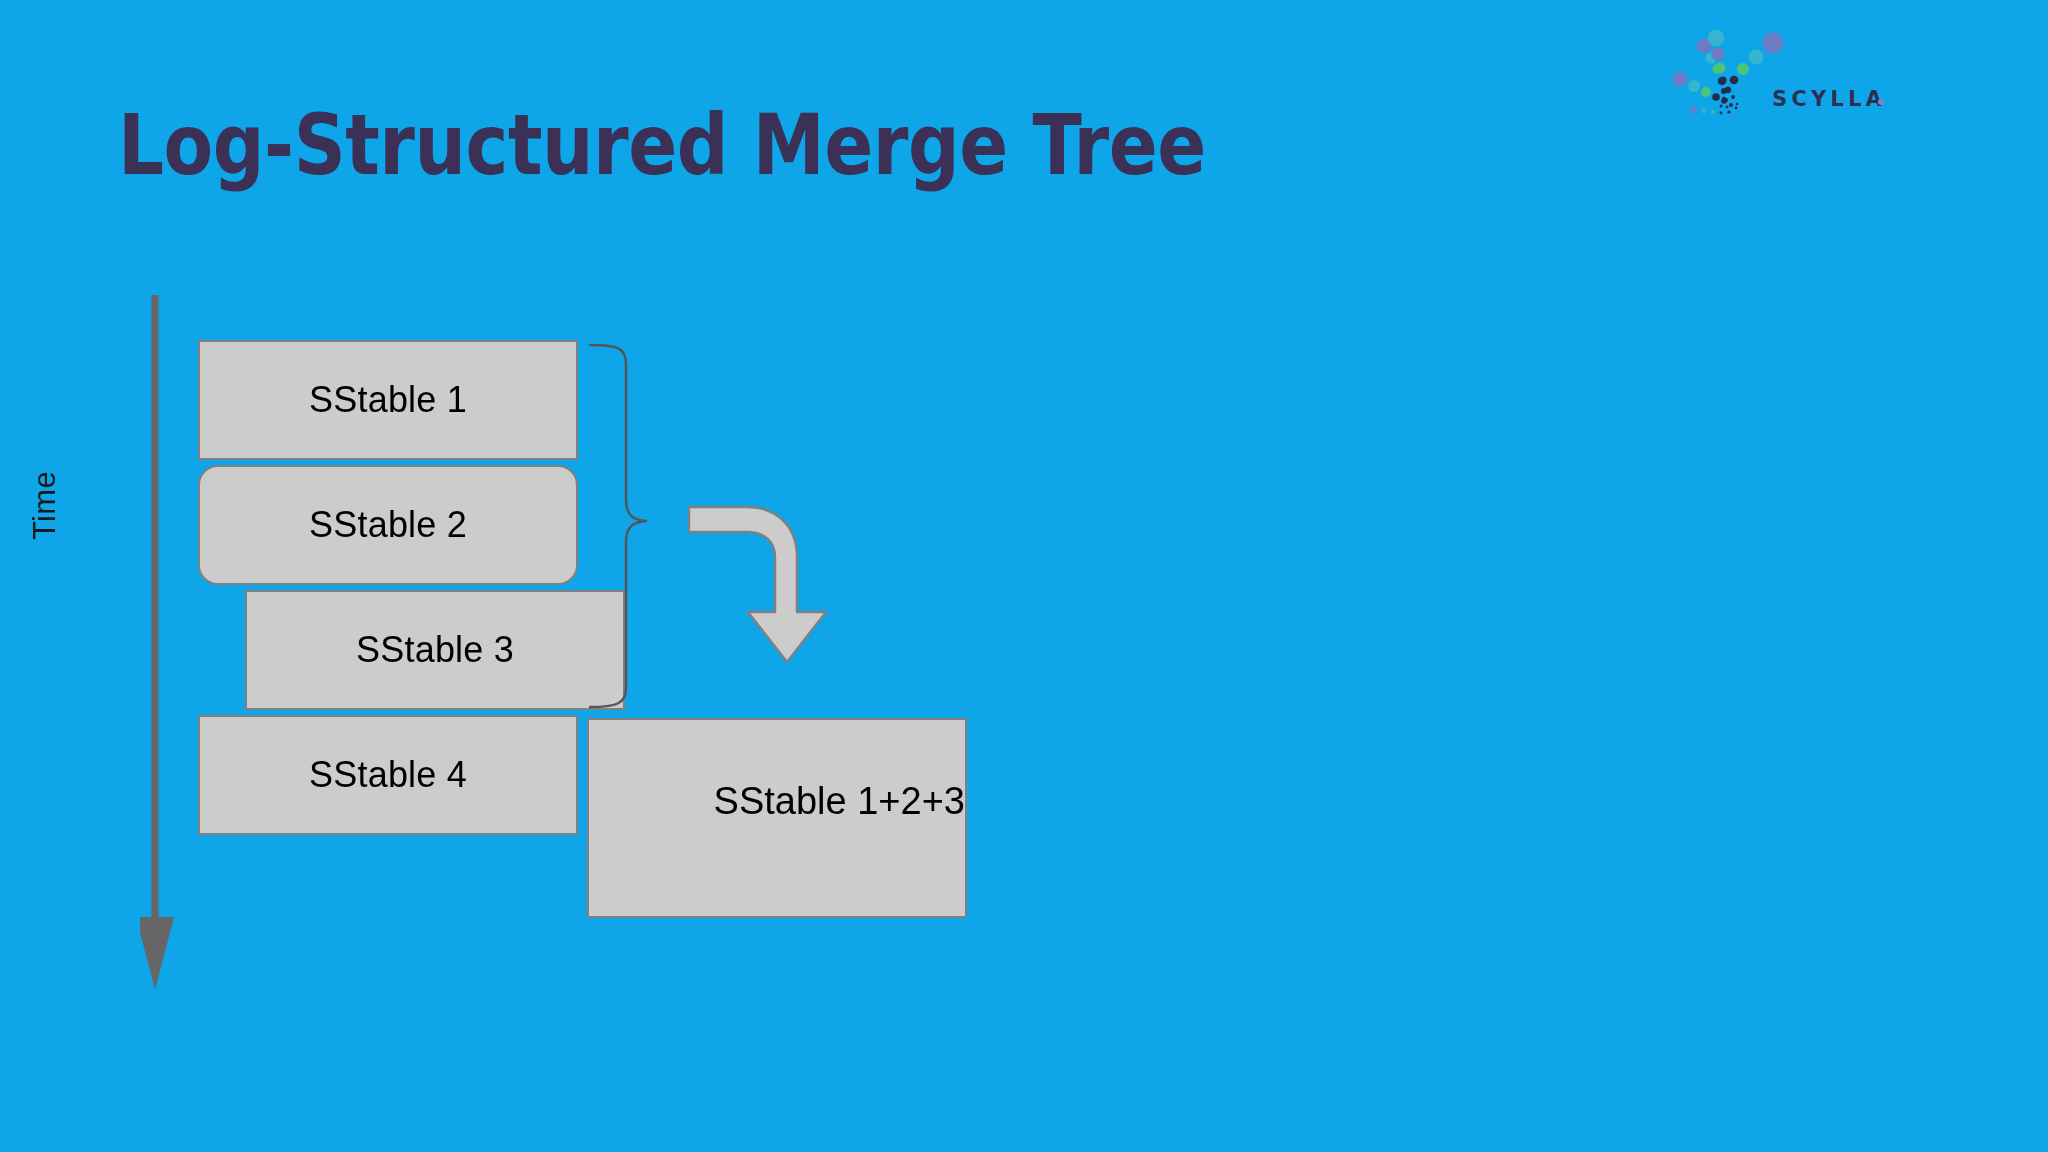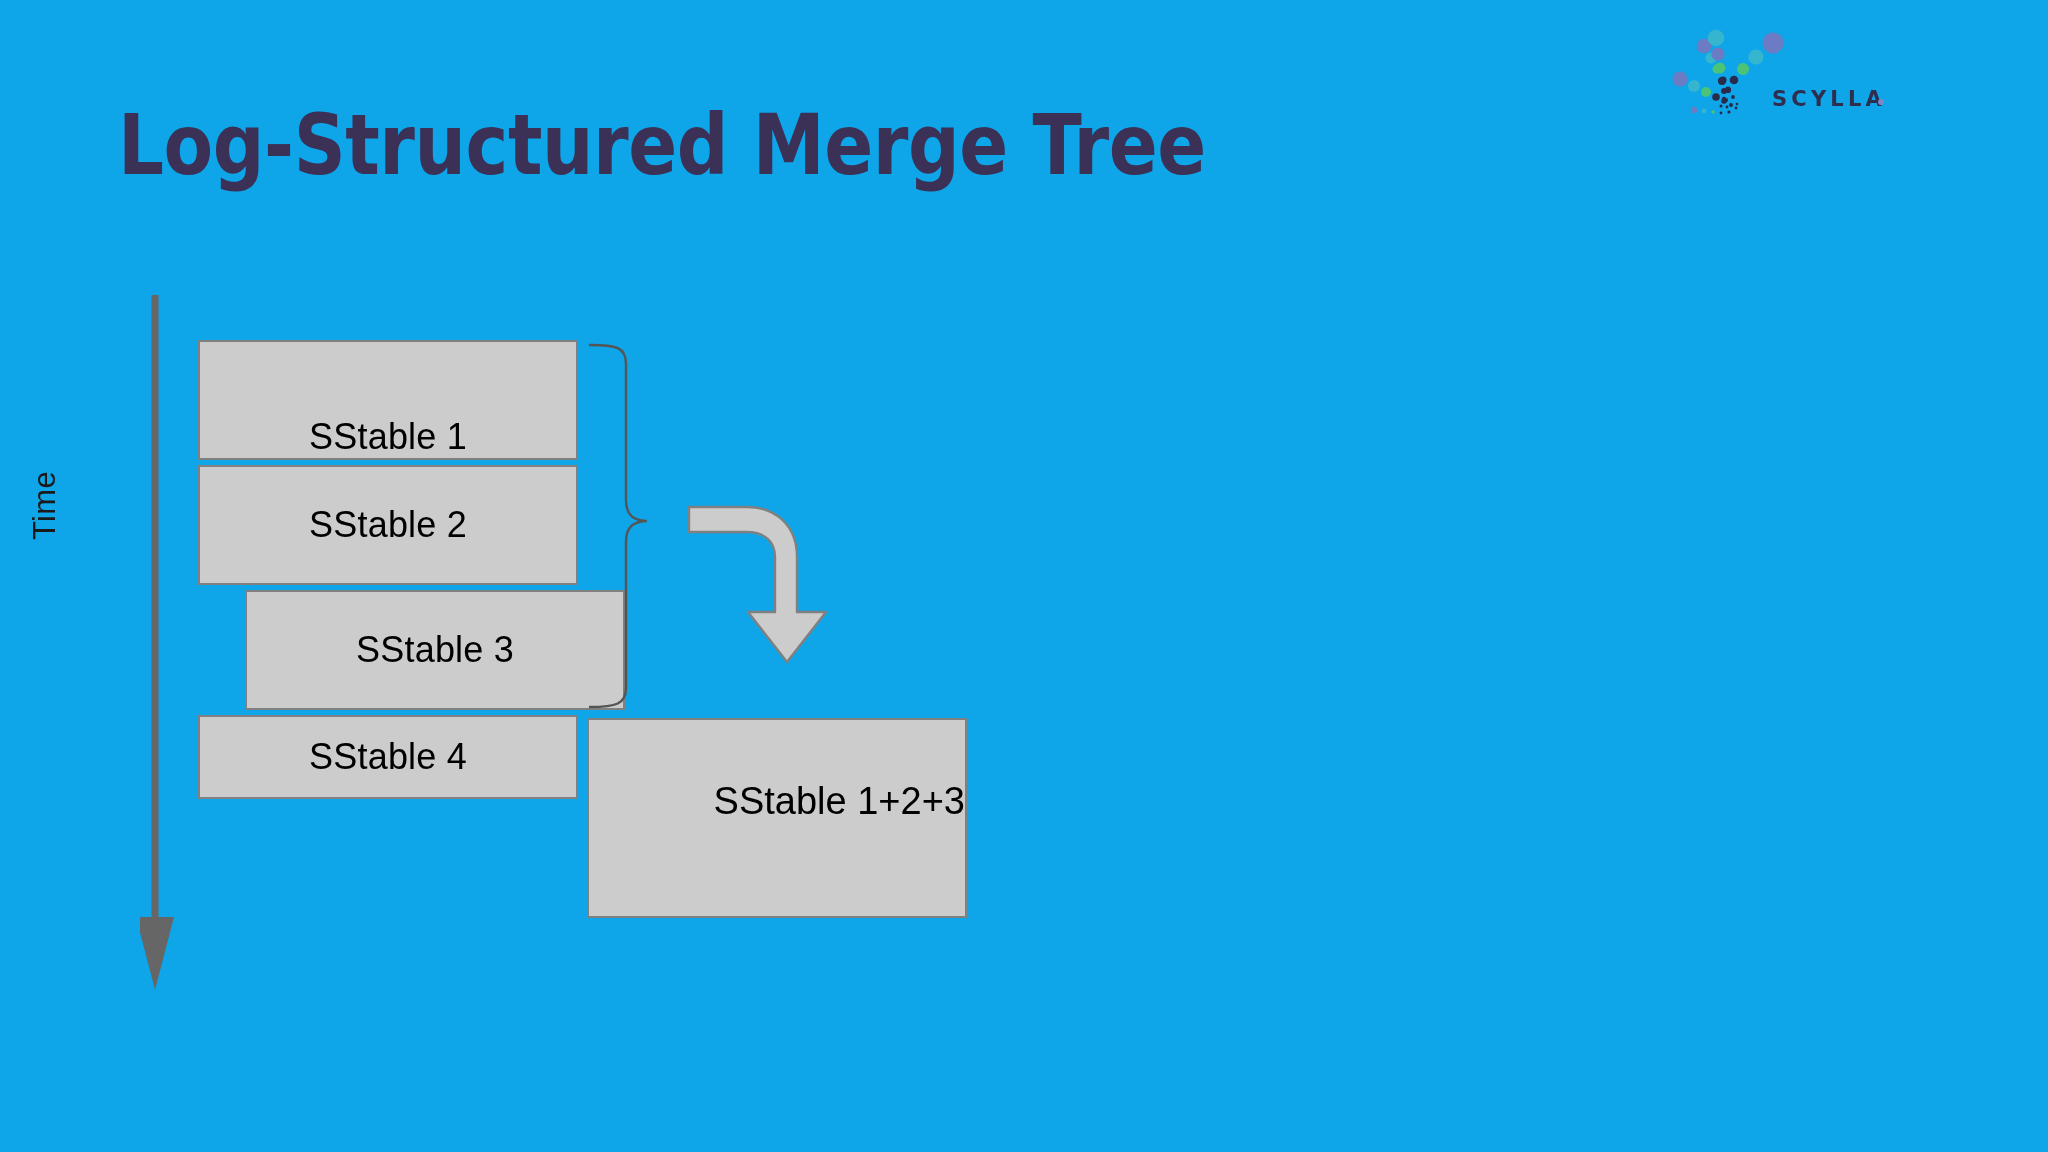--- a/index.html
+++ b/index.html
@@ -72,24 +72,24 @@
     background: #CCCCCC;
     border: 2px solid #808080;
     box-sizing: border-box;
     display: flex;
     align-items: center;
     justify-content: center;
     font-size: 36px;
     color: #000000;
     letter-spacing: 0.2px;
   }
-  .sstable-box.s1 { left: 198px; top: 340px; width: 380px; height: 120px; align-items: flex-end; }
-  .sstable-box.s2 { left: 198px; top: 465px; width: 380px; height: 120px; }
+  .sstable-box.s1 { left: 198px; top: 340px; width: 380px; height: 120px; }
+  .sstable-box.s2 { left: 198px; top: 465px; width: 380px; height: 120px; border-radius: 20px; }
   .sstable-box.s3 { left: 198px; top: 590px; width: 380px; height: 120px; margin-left: 47px; }
-  .sstable-box.s4 { left: 198px; top: 715px; width: 380px; height: 84px; }
+  .sstable-box.s4 { left: 198px; top: 715px; width: 380px; height: 120px; }
 
   #merged-box {
     position: absolute;
     left: 587px;
     top: 718px;
     width: 380px;
     height: 200px;
     background: #CCCCCC;
     border: 2px solid #808080;
     box-sizing: border-box;

